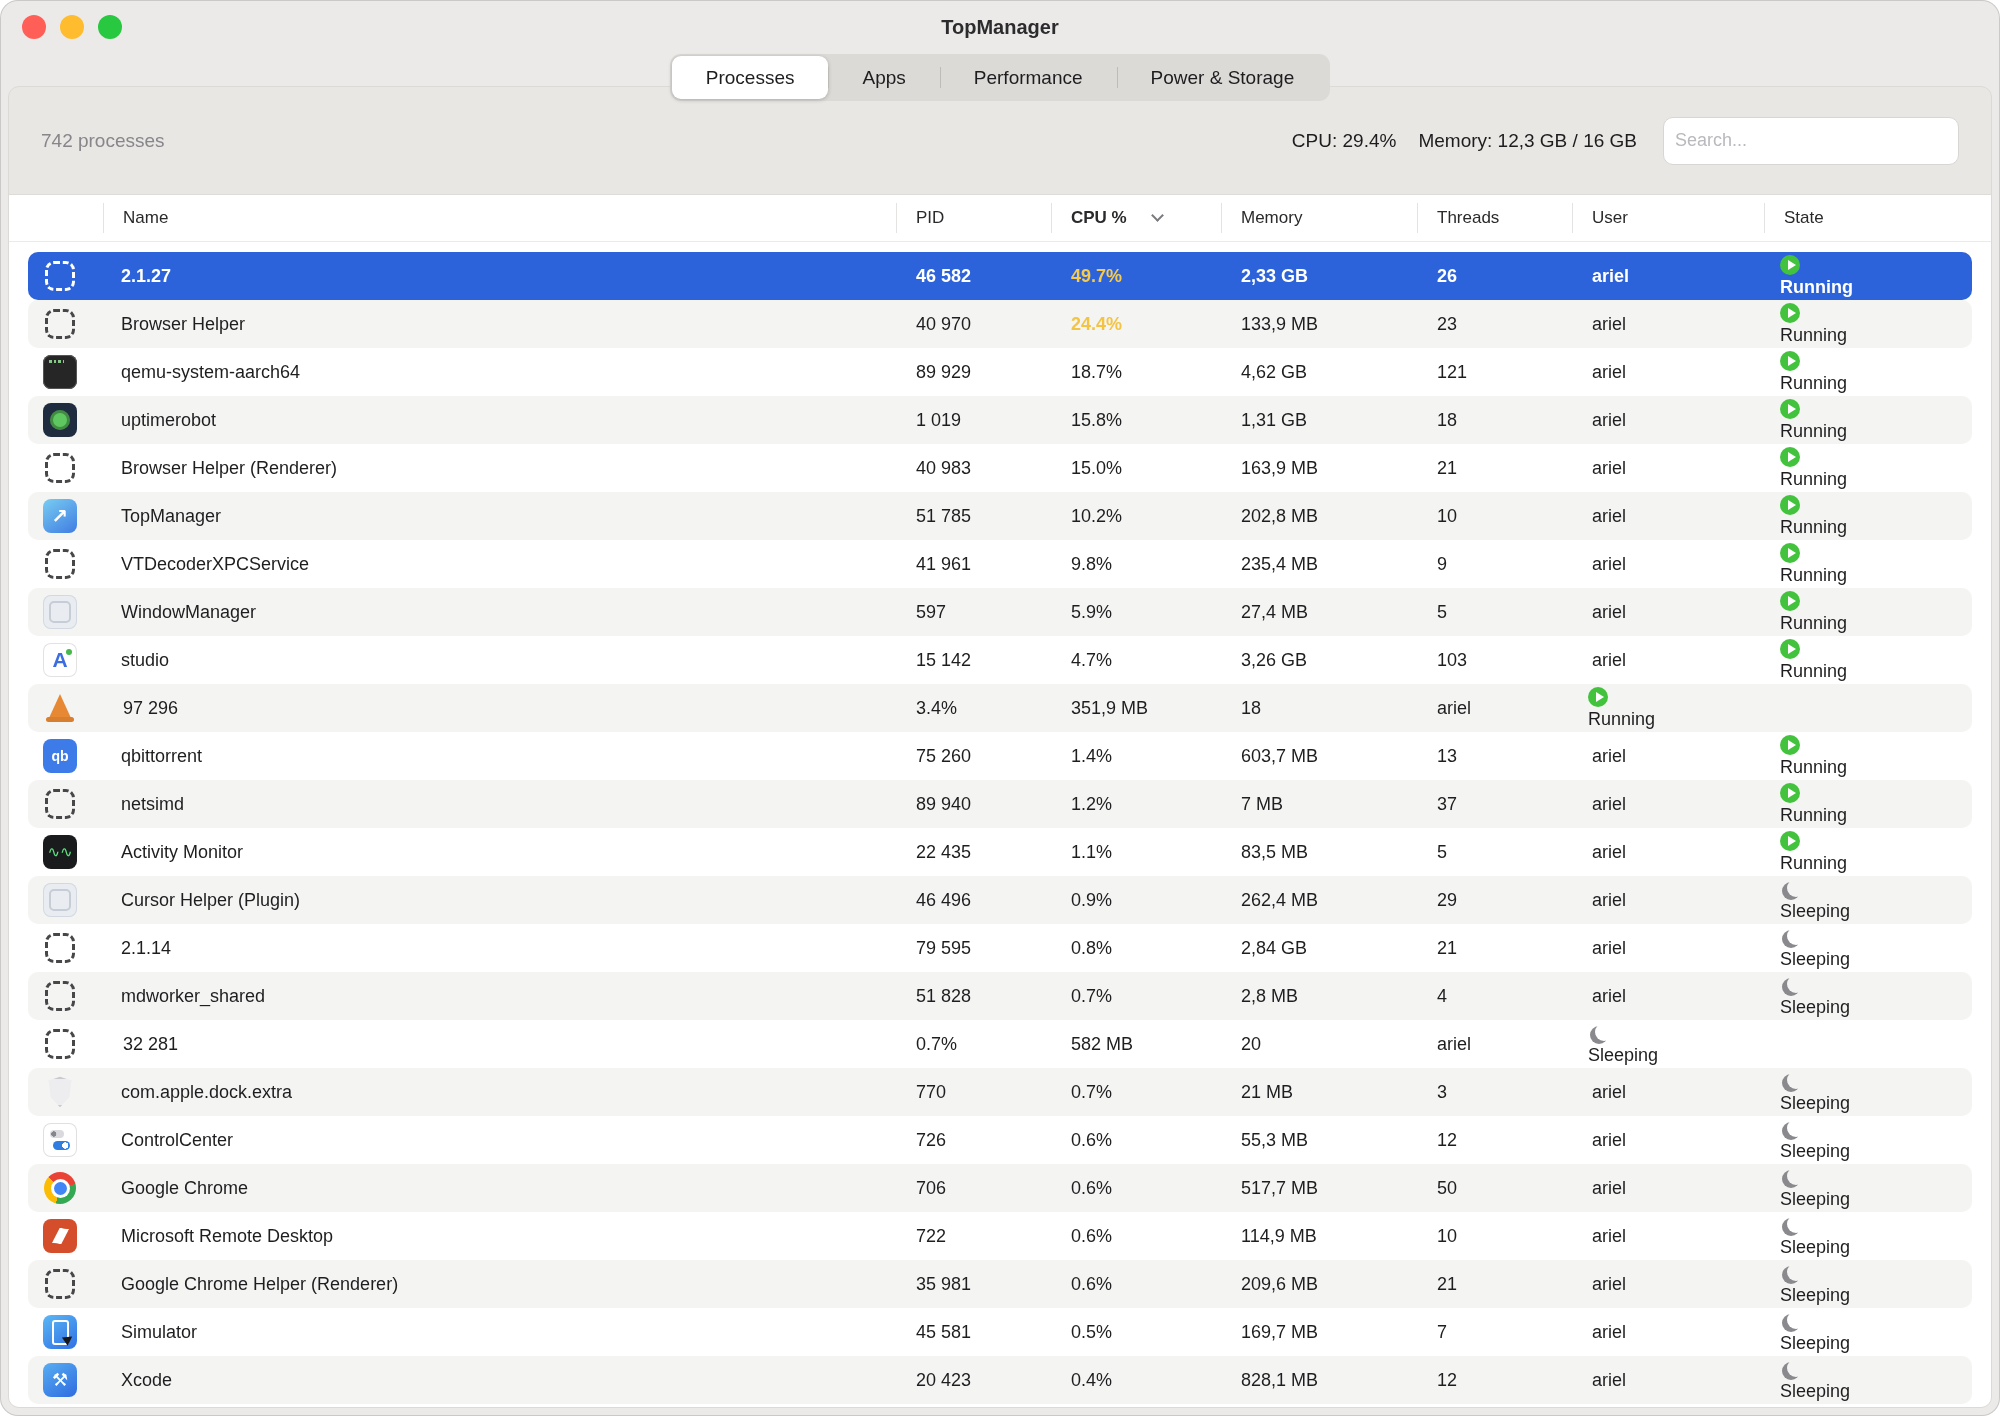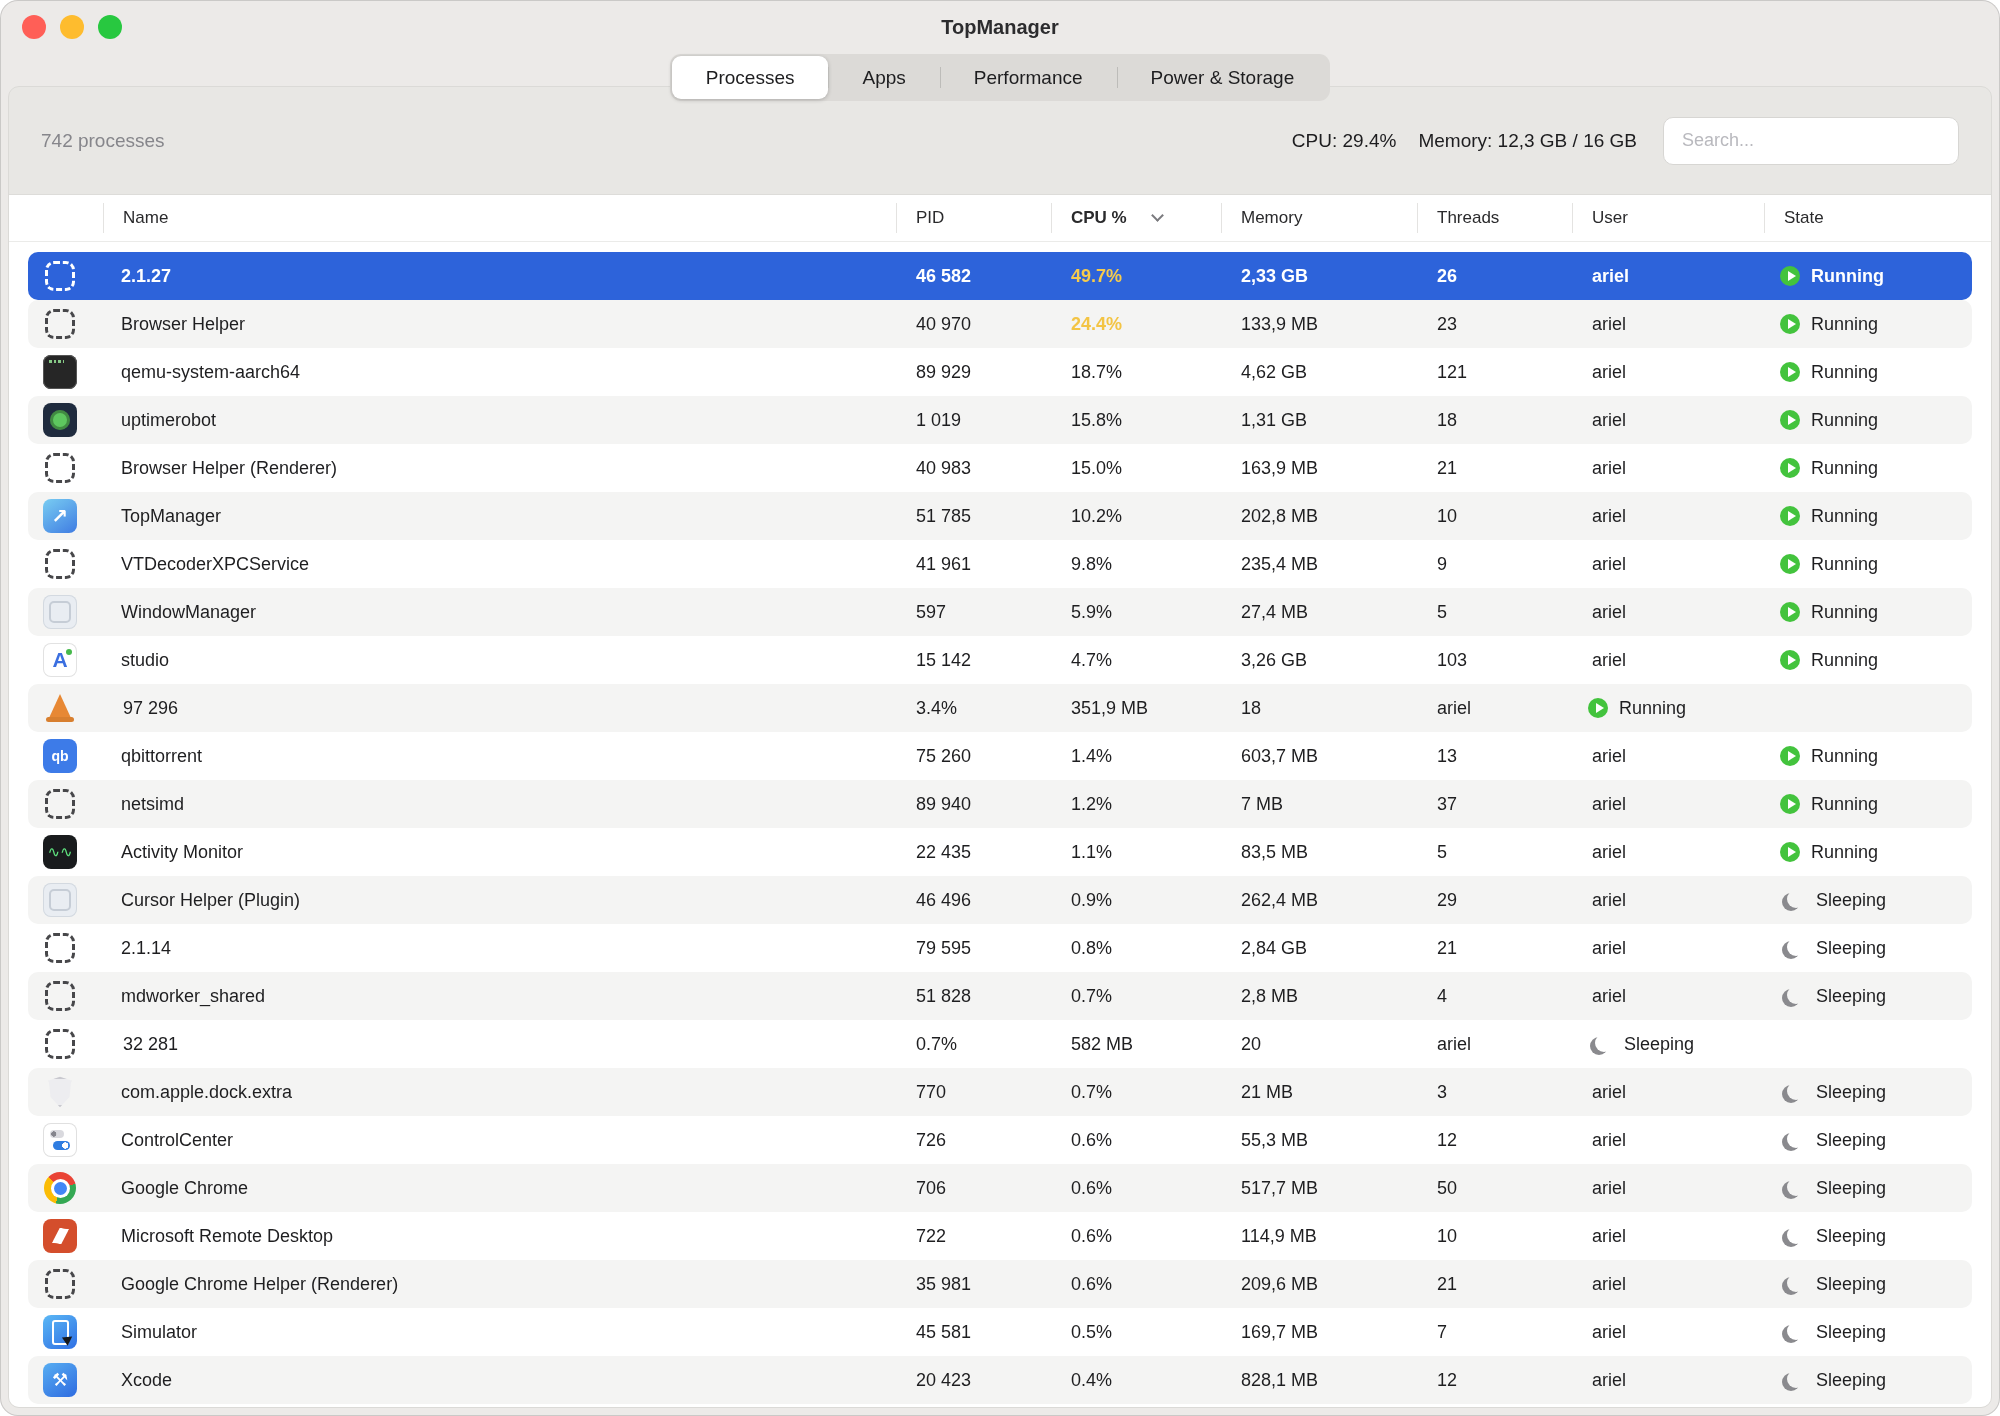--- a/index.html
+++ b/index.html
@@ -29,21 +29,21 @@
          width:1px; background:#bdbcb9; }
 
   
   .panel { position:absolute; left:8px; right:8px; top:86px; bottom:8px; background:#e8e7e4;
            border:1px solid #dbdad7; border-radius:11px; overflow:hidden; }
 
   .statusbar { height:107px; display:flex; align-items:center; padding:0 32px; }
   .proc-count { color:#86868b; font-size:19px; }
   .stats { margin-left:auto; display:flex; gap:22px; font-size:19px; color:#1d1d1f; margin-right:26px; }
   .search { width:296px; height:48px; border-radius:10px; border:1px solid #d7d6d3; background:#fff;
-            font-size:18px; padding:0 18px; color:#333; outline:none; font-family:inherit; }
+            font-size:18px; padding:0 11px; color:#333; outline:none; font-family:inherit; }
   .search::placeholder { color:#b9b9be; }
 
   
   .thead, .row { display:grid; grid-template-columns:75px 793px 155px 170px 196px 155px 192px minmax(0,1fr);
                  align-items:center; height:48px; }
   .thead { background:#fff; border-top:1px solid #dddcd9; border-bottom:1px solid #ebebe9;
            padding:0 19px; font-size:17px; color:#2a2a2c; }
   .th { position:relative; height:100%; display:flex; align-items:center; padding-left:20px; }
   .th::before { content:""; position:absolute; left:0; top:8px; bottom:8px; width:1px; background:#e4e3e1; }
   .th:first-child::before { display:none; }
@@ -51,21 +51,21 @@
   .chev { width:9px; height:9px; border-right:2px solid #7a7a7e; border-bottom:2px solid #7a7a7e;
           transform:rotate(45deg); margin:-5px 0 0 26px; }
 
   .tbody { background:#fff; padding:10px 19px; min-height:1165px; }
   .row { font-size:18px; border-radius:10px; color:#1e1e20; }
   .row.alt { background:#f4f4f3; }
   .row.selected { background:#2d63da; color:#fff; font-weight:600; }
   .cell { padding-left:20px; overflow:hidden; white-space:nowrap; }
   .c-icon { padding-left:15px; display:flex; }
   .c-name { padding-left:18px; }
-  .c-state { display:flex; gap:11px; padding-left:16px; }
+  .c-state { display:flex; gap:2px; padding-left:16px;flex-direction:column; }
   .c-cpu.hot { color:#f3c444; font-weight:600; }
   .row.selected .c-cpu.hot { color:#f6cb4d; }
 
   
   .st-running { width:20px; height:20px; border-radius:50%; background:#43c33d; position:relative; flex:none; }
   .st-running::after { content:""; position:absolute; left:8px; top:5px;
       border-left:8px solid #fff; border-top:5px solid transparent; border-bottom:5px solid transparent; }
   .st-sleeping { width:18px; height:18px; border-radius:50%; box-shadow:-5px 3px 0 0 #8a8a8e;
       flex:none; margin:0 0 2px 7px; }
 

